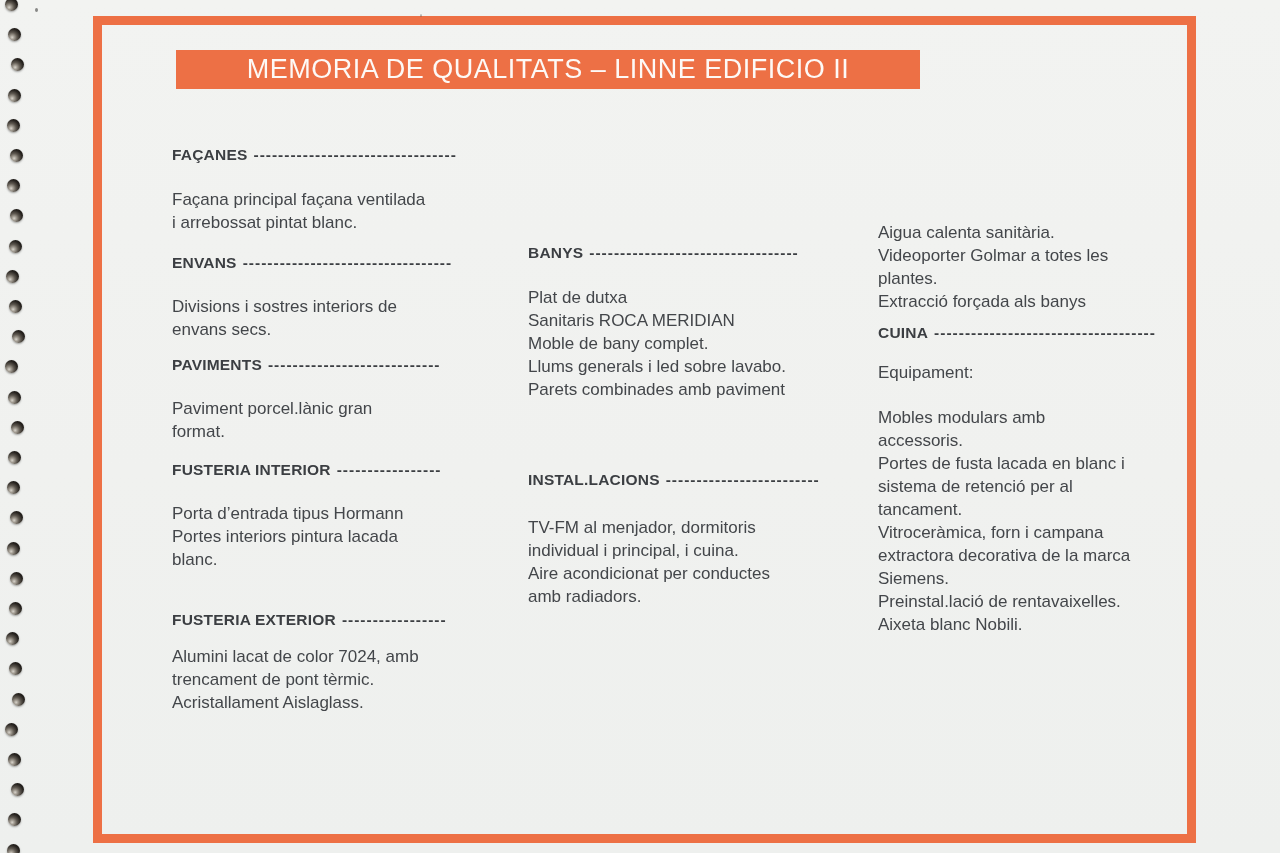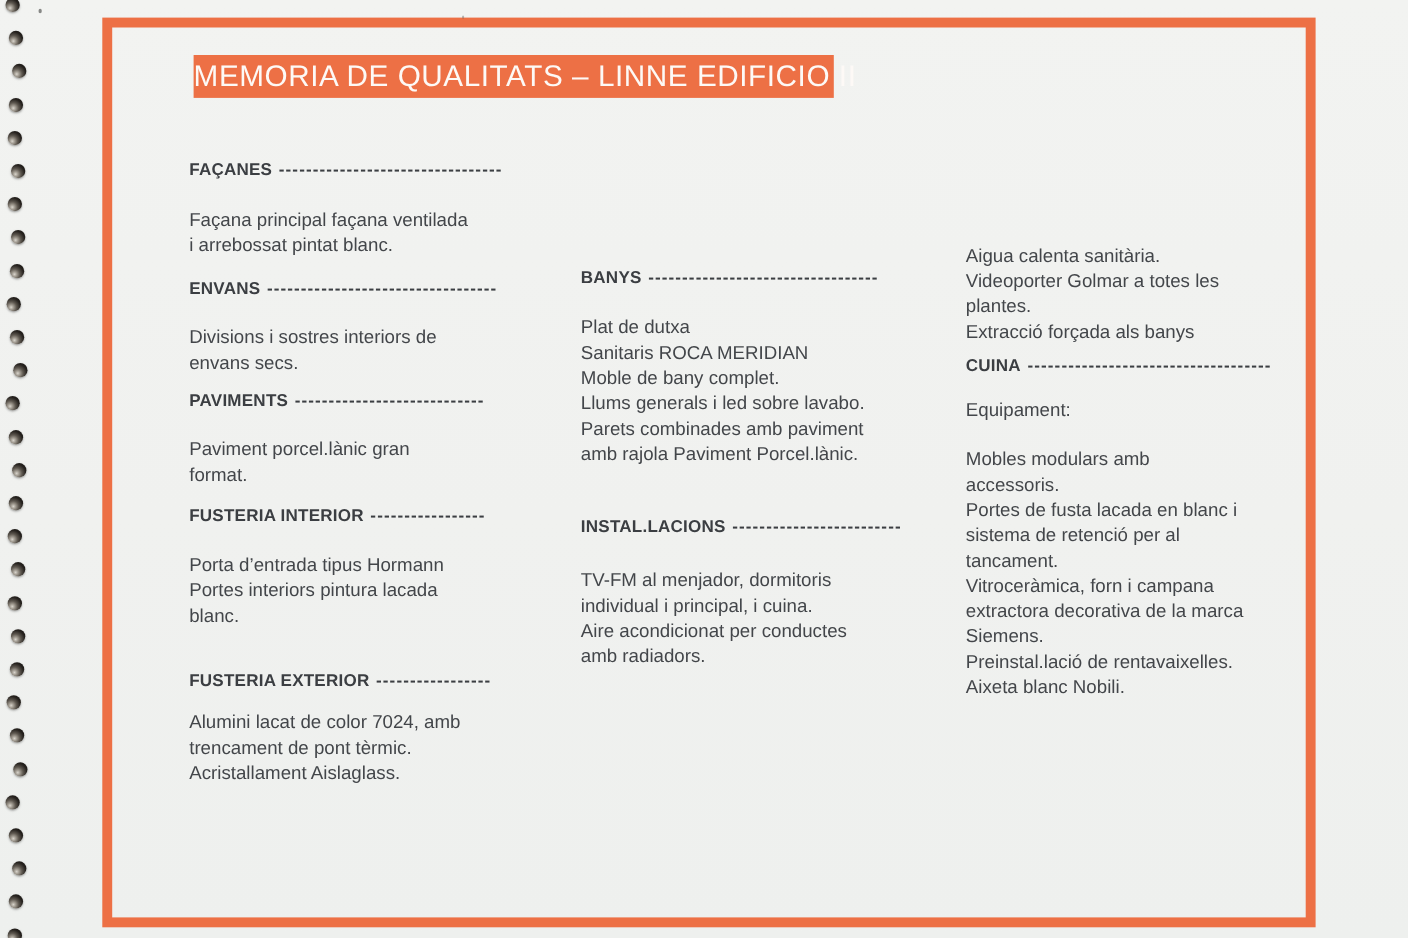--- a/index.html
+++ b/index.html
@@ -30,23 +30,23 @@
     left: 93px; top: 16px;
     width: 1103px; height: 827px;
     border: 9px solid #ED7045;
     background: transparent;
   }
 
   
   .banner {
     position: absolute;
     left: 176px; top: 50px;
-    width: 582px; height: 39px;
+    width: 744px; height: 39px;
     background: #ED7045;
-    display: flex; align-items: center; 
+    display: flex; align-items: center; justify-content: center;
   }
   .banner .title-text {
     color: #fdf9f6;
     font-size: 27px;
     font-weight: 400;
     letter-spacing: 0.5px;
     white-space: nowrap;
   }
 
   
@@ -145,21 +145,20 @@
         </div>
       </div>
       <div class="col" style="left: 528px;">
         <div class="sec-heading" style="top: 244px;"><span class="h-label">BANYS</span><span class="h-dashes">----------------------------------</span></div>
         <div class="para" style="top: 286px;">
           <div class="line">Plat de dutxa</div>
           <div class="line">Sanitaris ROCA MERIDIAN</div>
           <div class="line">Moble de bany complet.</div>
           <div class="line">Llums generals i led sobre lavabo.</div>
           <div class="line">Parets combinades amb paviment</div>
-          <div class="line">amb rajola Paviment Porcel.lànic.</div>
         </div>
         <div class="sec-heading" style="top: 471px;"><span class="h-label">INSTAL.LACIONS</span><span class="h-dashes">-------------------------</span></div>
         <div class="para" style="top: 516px;">
           <div class="line">TV-FM al menjador, dormitoris</div>
           <div class="line">individual  i principal, i cuina.</div>
           <div class="line">Aire acondicionat per conductes</div>
           <div class="line">amb radiadors.</div>
         </div>
       </div>
       <div class="col" style="left: 878px;">

